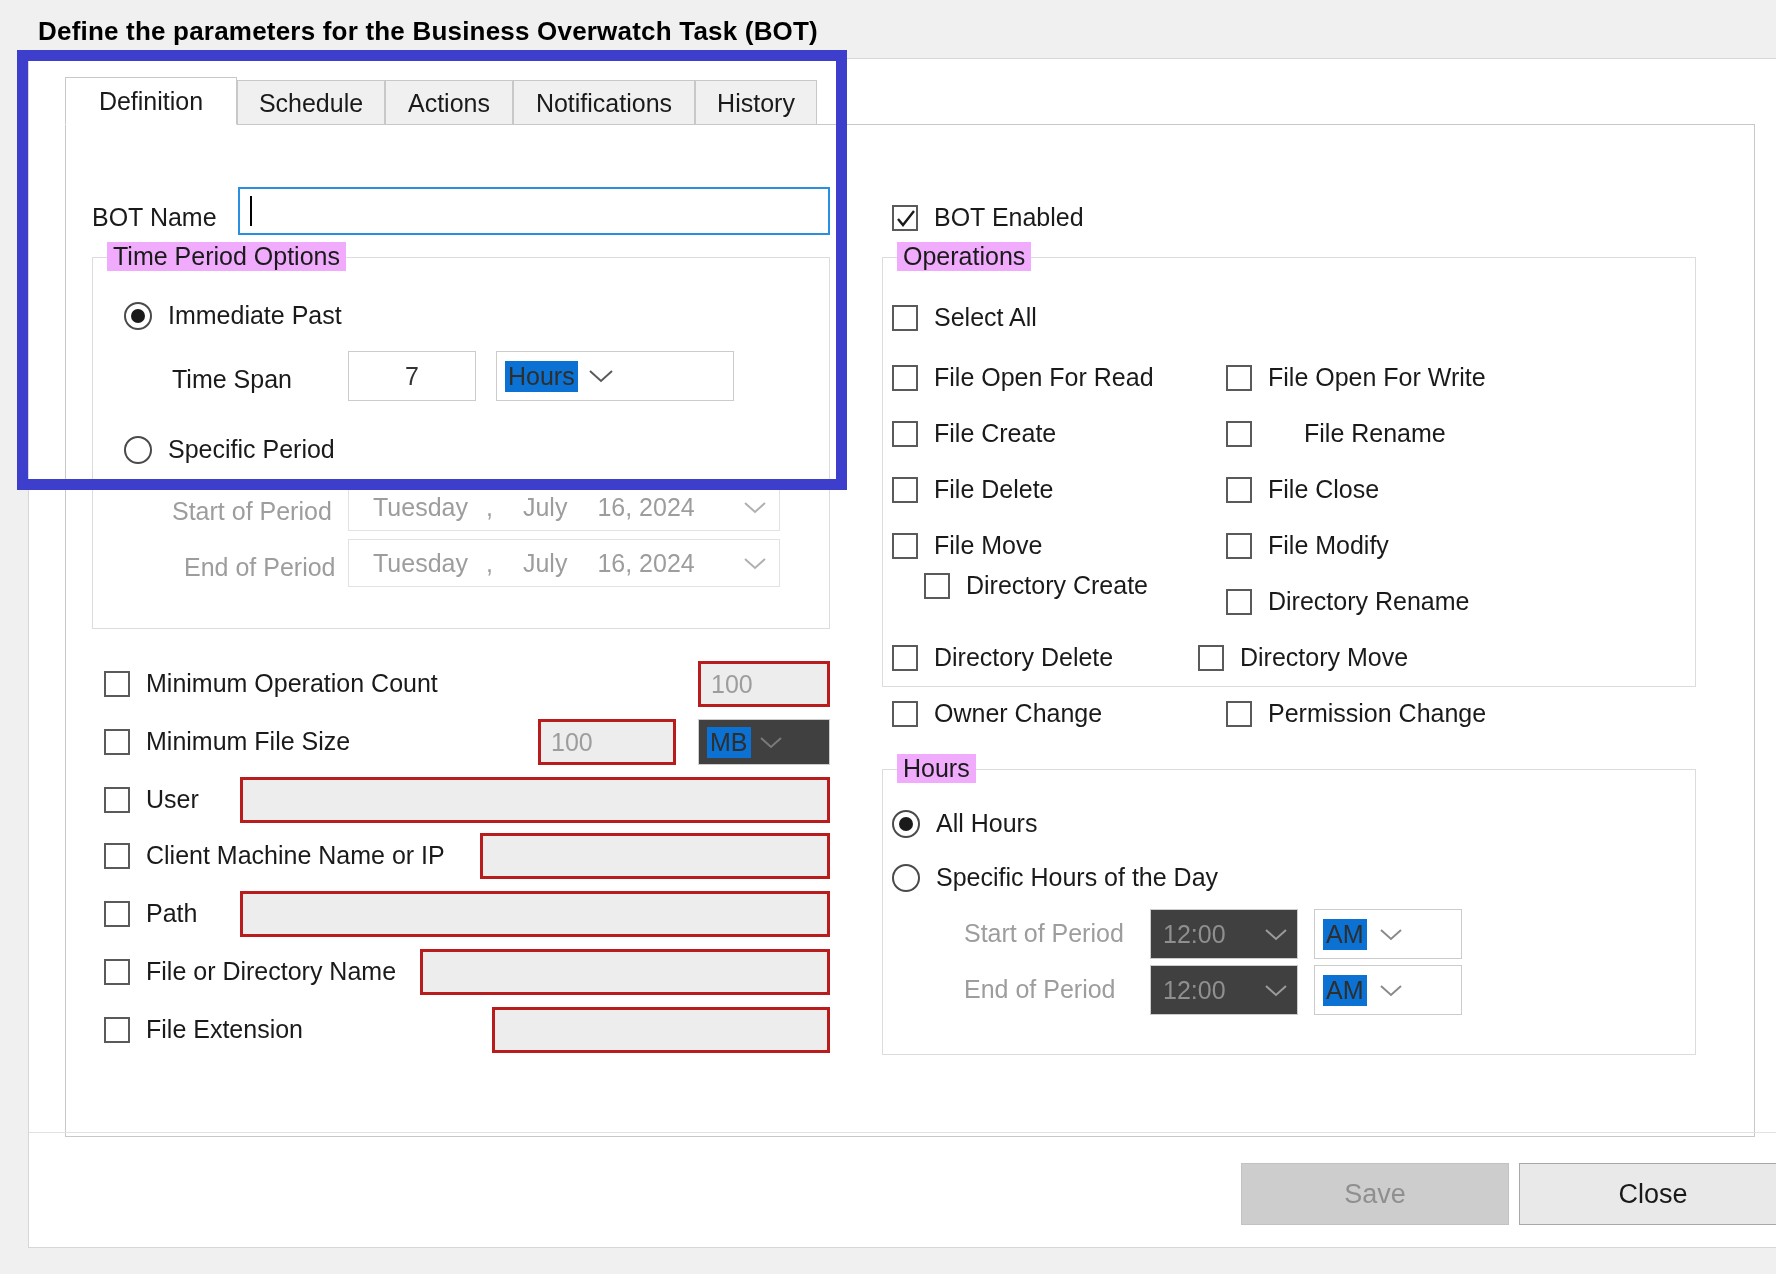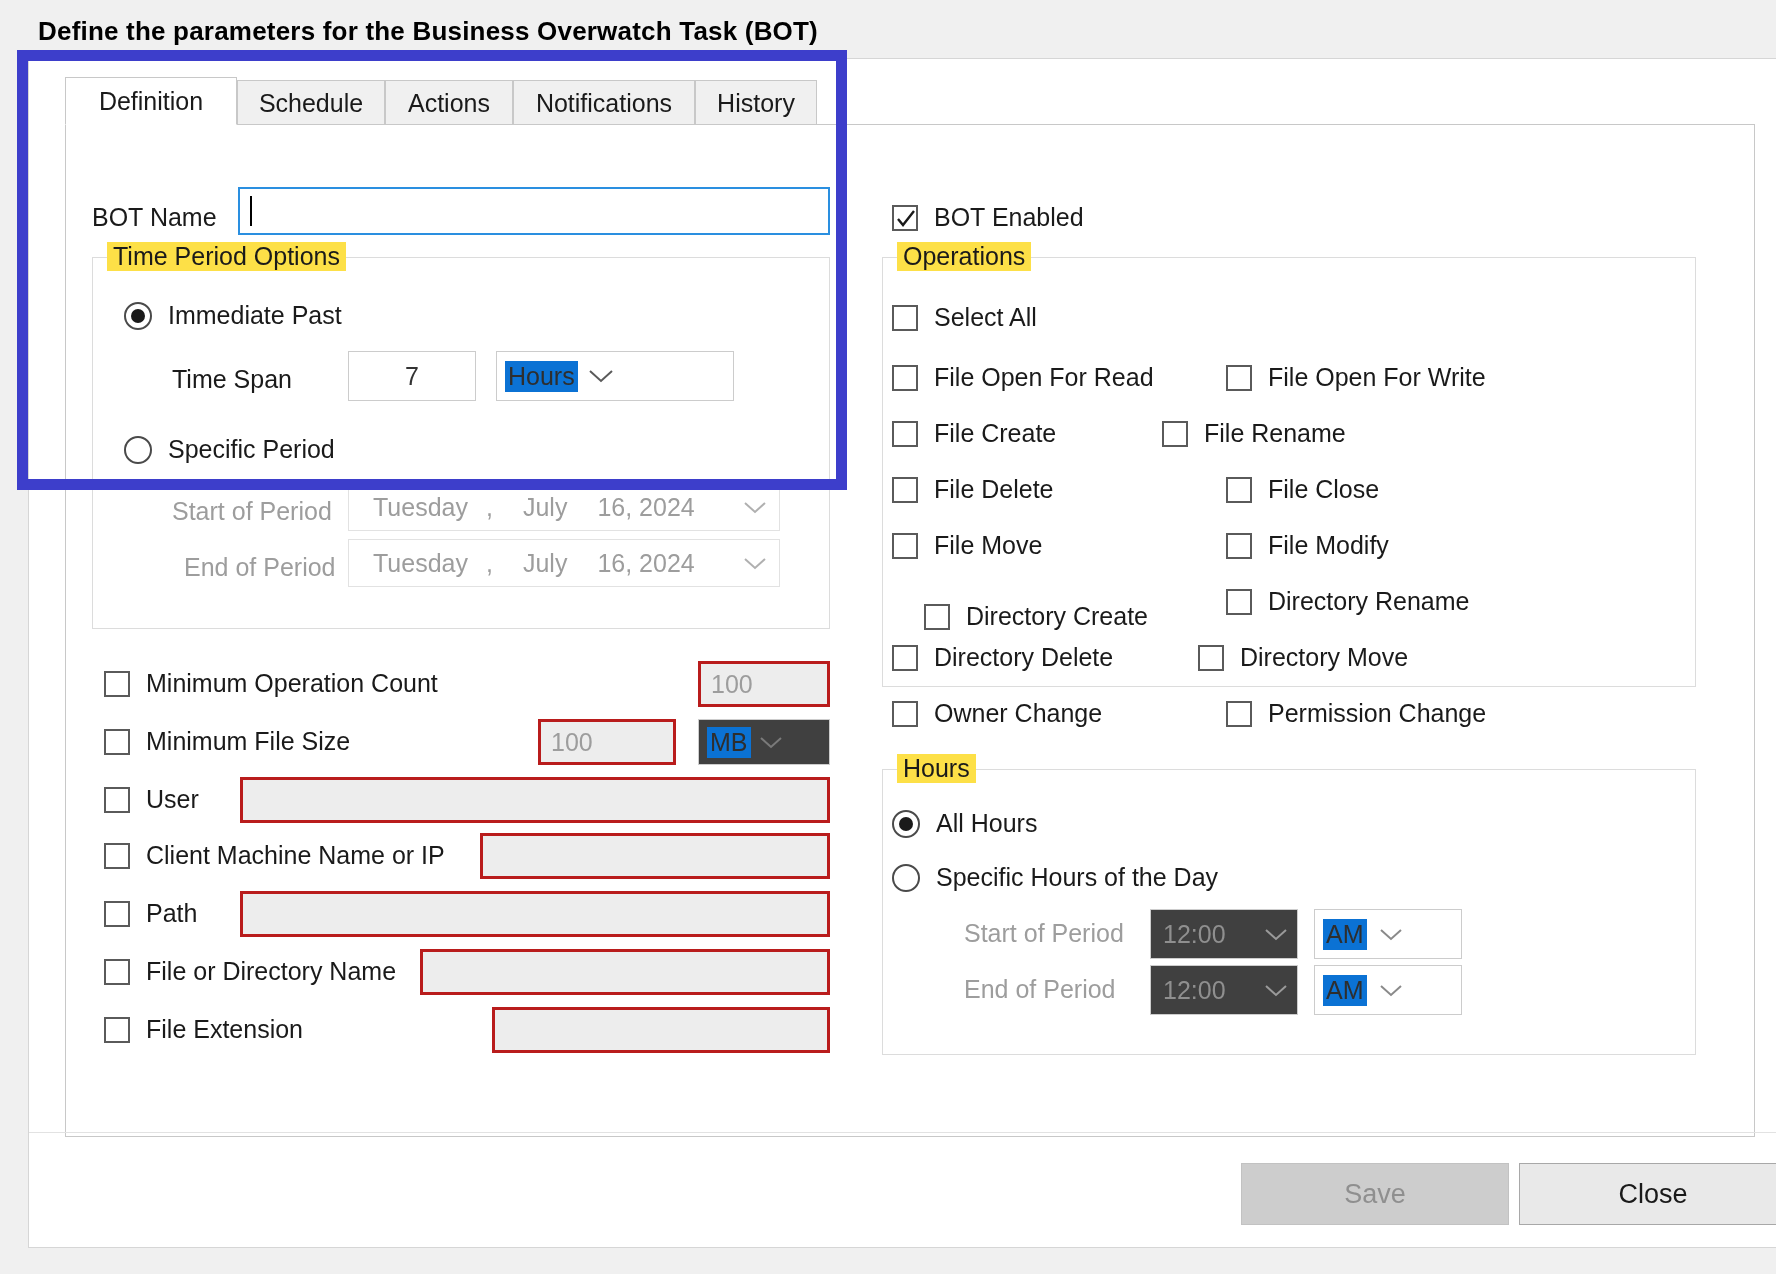--- a/index.html
+++ b/index.html
@@ -46,21 +46,21 @@
   .tabbody{
     position:absolute;left:36px;top:65px;right:36px;bottom:110px;
     background:#ffffff;border:1px solid #c8c8c8;box-sizing:border-box;
   }
   
   .lbl{font-size:25px;color:#1a1a1a;white-space:nowrap;}
   .lbl.dim{color:#9d9d9d;}
   
   .group{position:absolute;border:1px solid #dcdcdc;box-sizing:border-box;}
   .group > .group-title{
-    position:absolute;top:-16px;left:14px;background:#fde047;
+    position:absolute;top:-16px;left:14px;background:#f0abfc;
     padding:0 6px;font-size:25px;color:#1a1a1a;white-space:nowrap;
   }
   
   .tbox{
     position:absolute;box-sizing:border-box;
     background:#ffffff;border:1px solid #cccccc;
     font-size:25px;color:#333;display:flex;align-items:center;padding:0 10px;
   }
   .tbox.focus{border:2px solid #2a8fe0;}
   .tbox.disabled{background:#ededed;border:3px solid #b91c1c;color:#9d9d9d;}
@@ -308,38 +308,38 @@
       <span class="cblbl">File Create</span>
     </div>
     <div class="cb" style="left:826px;top:350px;">
       <span class="box"></span>
       <span class="cblbl">File Delete</span>
     </div>
     <div class="cb" style="left:826px;top:406px;">
       <span class="box"></span>
       <span class="cblbl">File Move</span>
     </div>
-    <div class="cb" style="left:826px;top:477px;padding-left:32px;">
+    <div class="cb" style="left:826px;top:446px;padding-left:32px;">
       <span class="box"></span>
       <span class="cblbl">Directory Create</span>
     </div>
     <div class="cb" style="left:826px;top:518px;">
       <span class="box"></span>
       <span class="cblbl">Directory Delete</span>
     </div>
     <div class="cb" style="left:826px;top:574px;">
       <span class="box"></span>
       <span class="cblbl">Owner Change</span>
     </div>
 
     <div class="cb" style="left:1160px;top:238px;">
       <span class="box"></span>
       <span class="cblbl">File Open For Write</span>
     </div>
-    <div class="cb" style="left:1096px;top:294px;">
+    <div class="cb" style="left:1160px;top:294px;gap:36px;">
       <span class="box"></span>
       <span class="cblbl">File Rename</span>
     </div>
     <div class="cb" style="left:1160px;top:350px;">
       <span class="box"></span>
       <span class="cblbl">File Close</span>
     </div>
     <div class="cb" style="left:1160px;top:406px;">
       <span class="box"></span>
       <span class="cblbl">File Modify</span>

